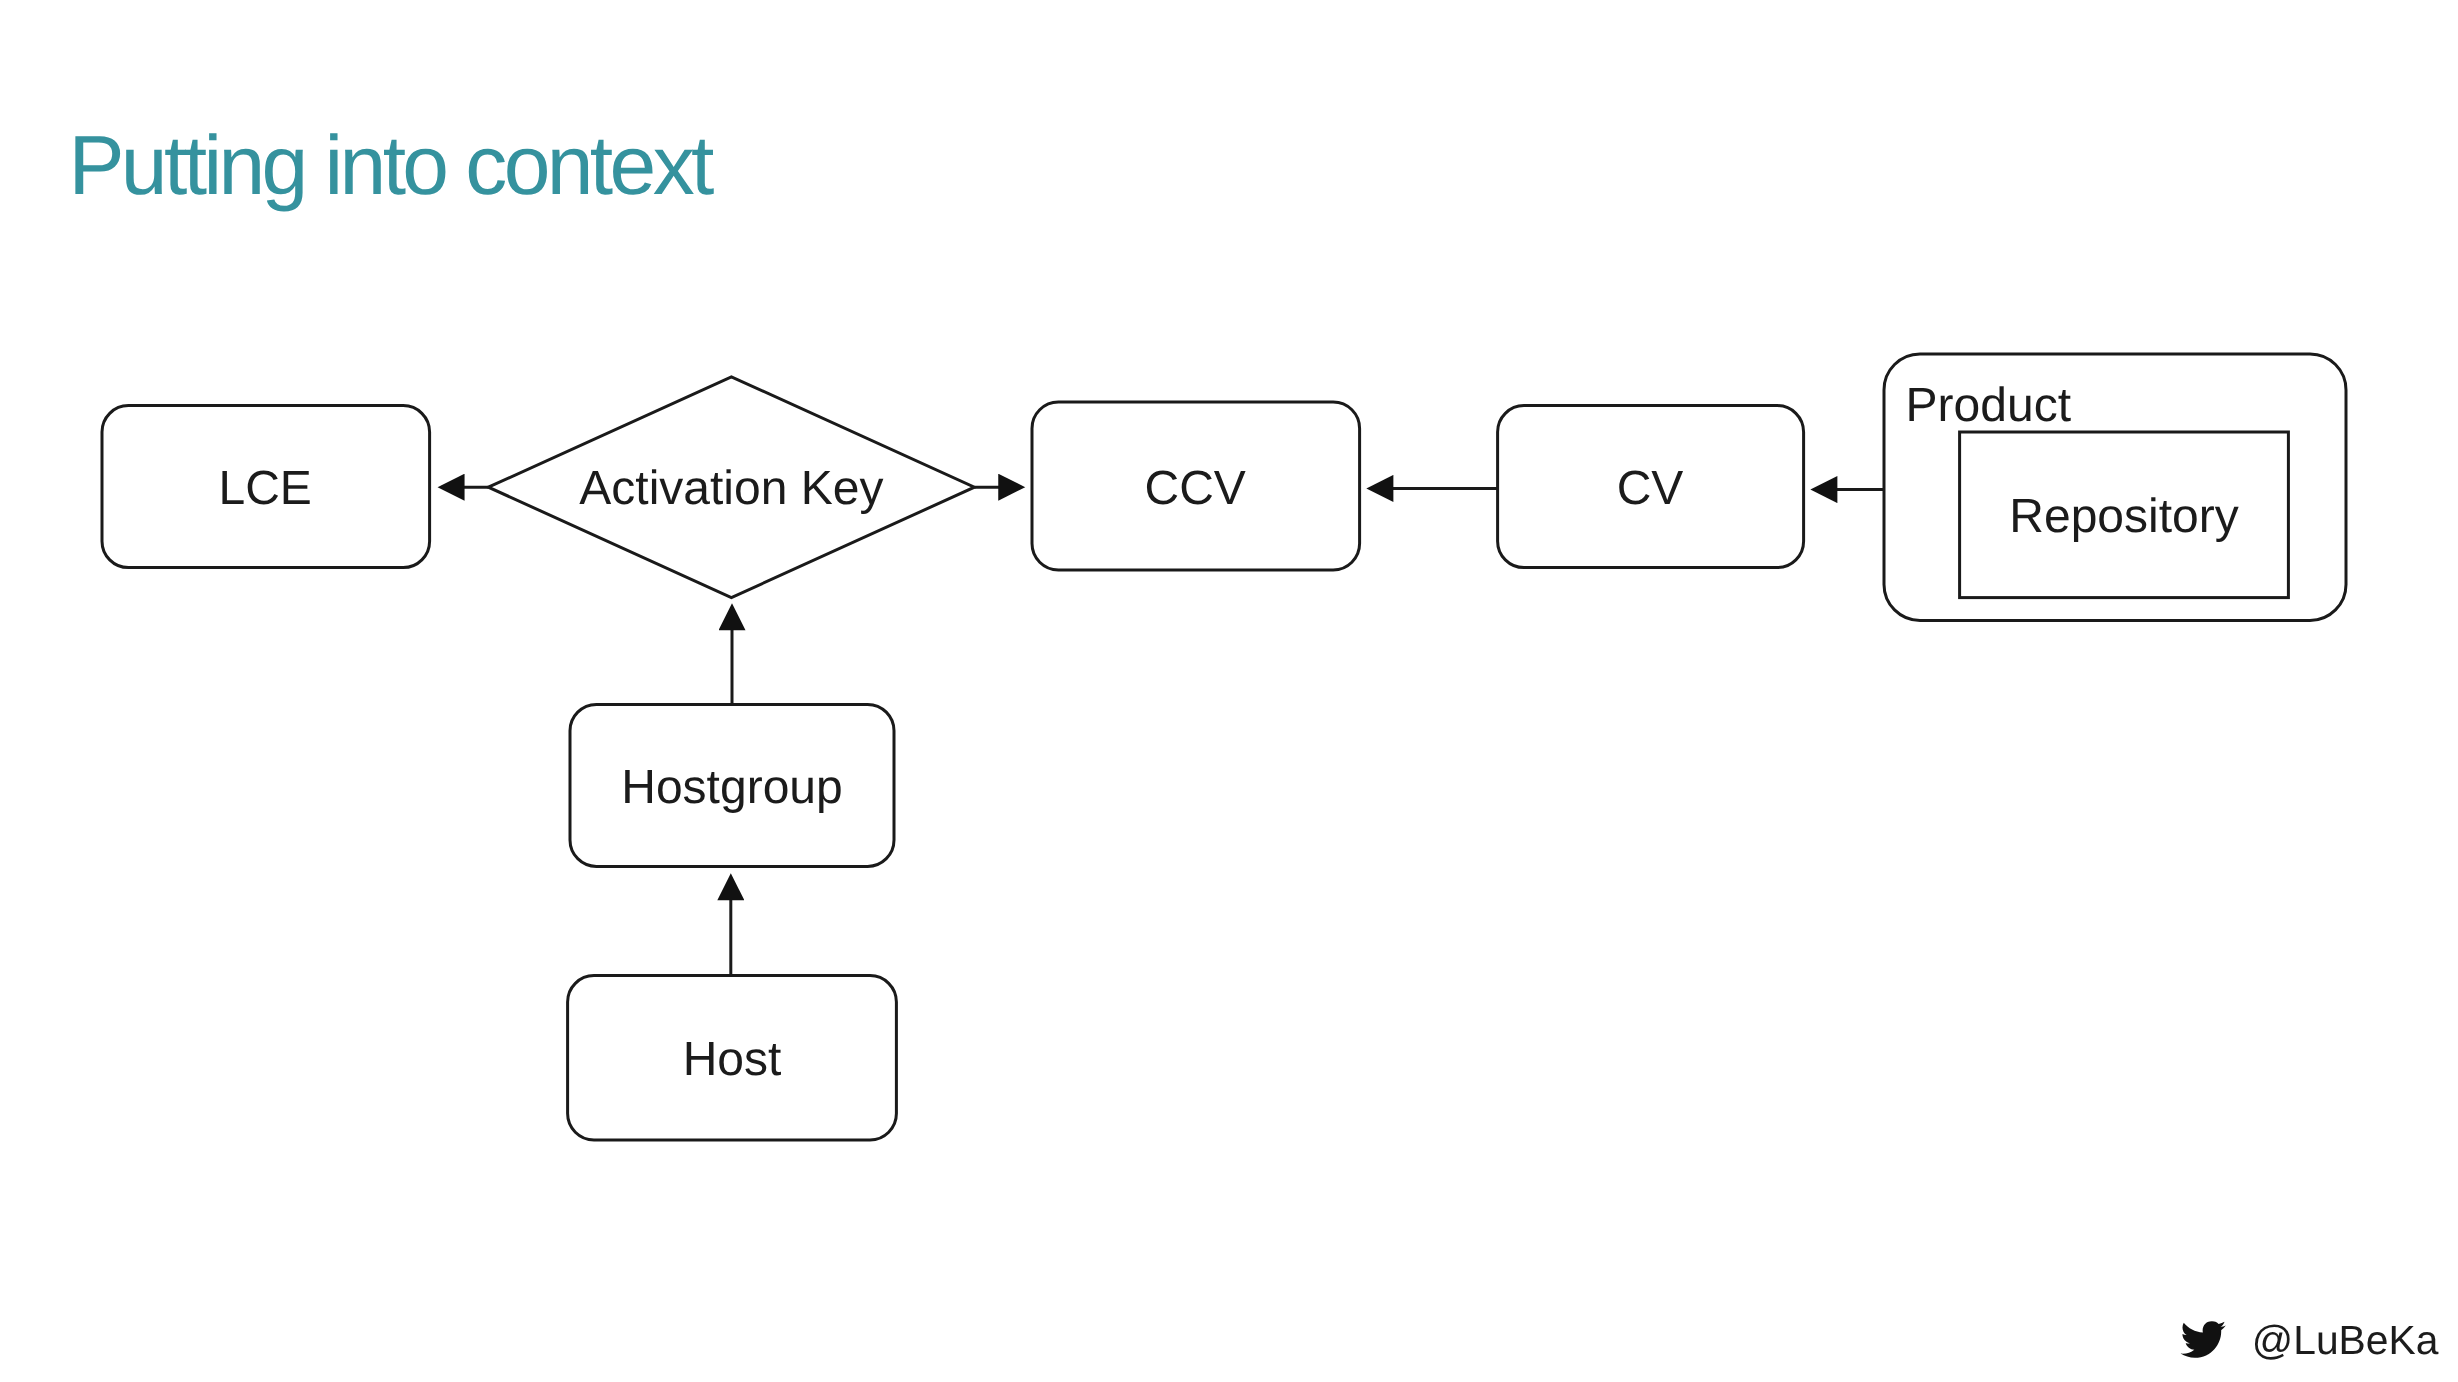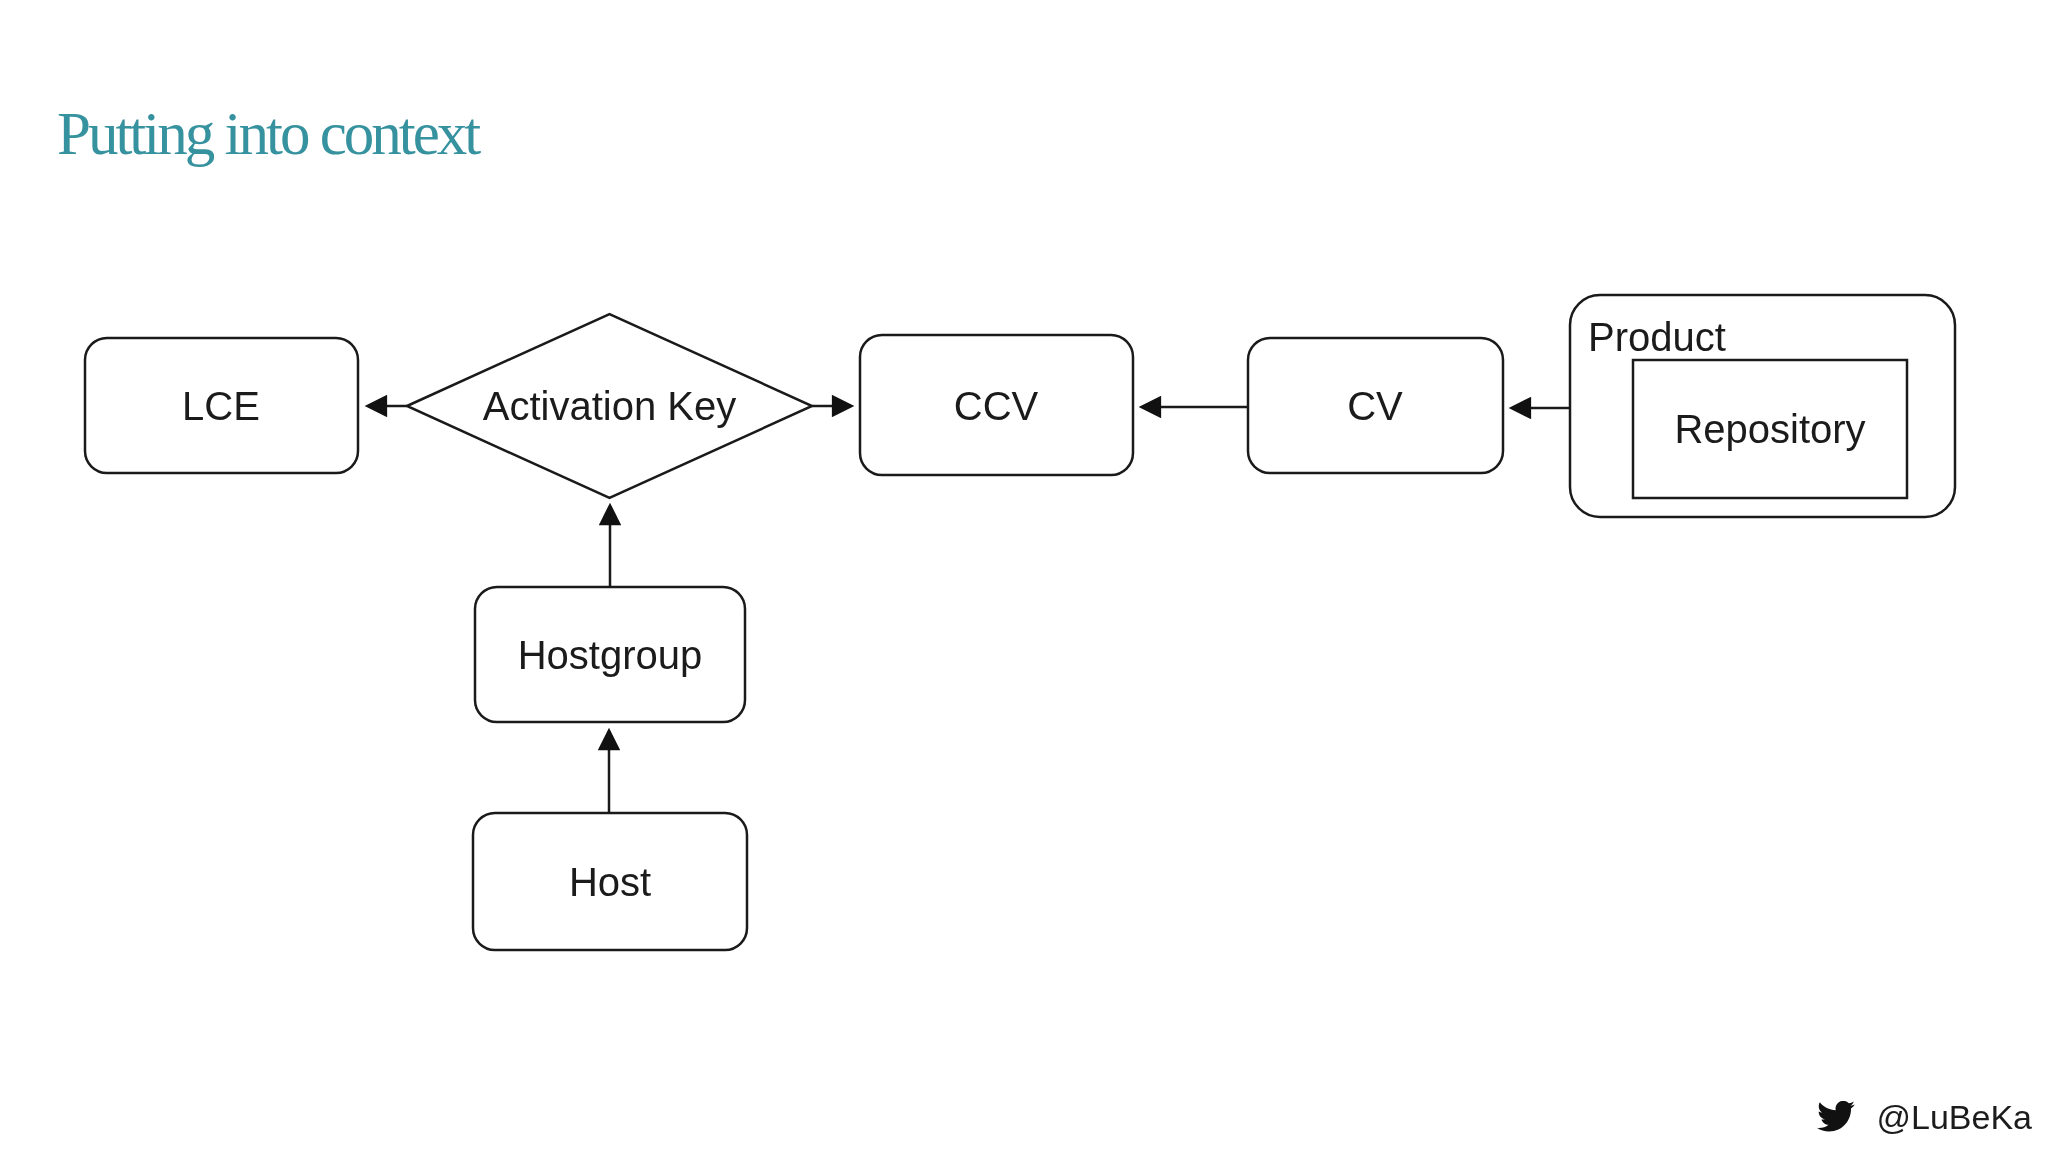--- a/index.html
+++ b/index.html
@@ -10,23 +10,23 @@
     height: 1152px;
     background: #ffffff;
     overflow: hidden;
     font-family: "Liberation Sans", sans-serif;
   }
   .slide-title {
     position: absolute;
     left: 57px;
     top: 103px;
     margin: 0;
-    font-family: Liberation Serif, serif;
+    font-family: Liberation Sans, sans-serif;
     font-weight: 400;
-    font-size: 61px;
+    font-size: 70px;
     line-height: 1;
     letter-spacing: -3px;
     color: #35929e;
     white-space: nowrap;
   }
   .diagram-svg {
     position: absolute;
     left: 0;
     top: 0;
     width: 2048px;

